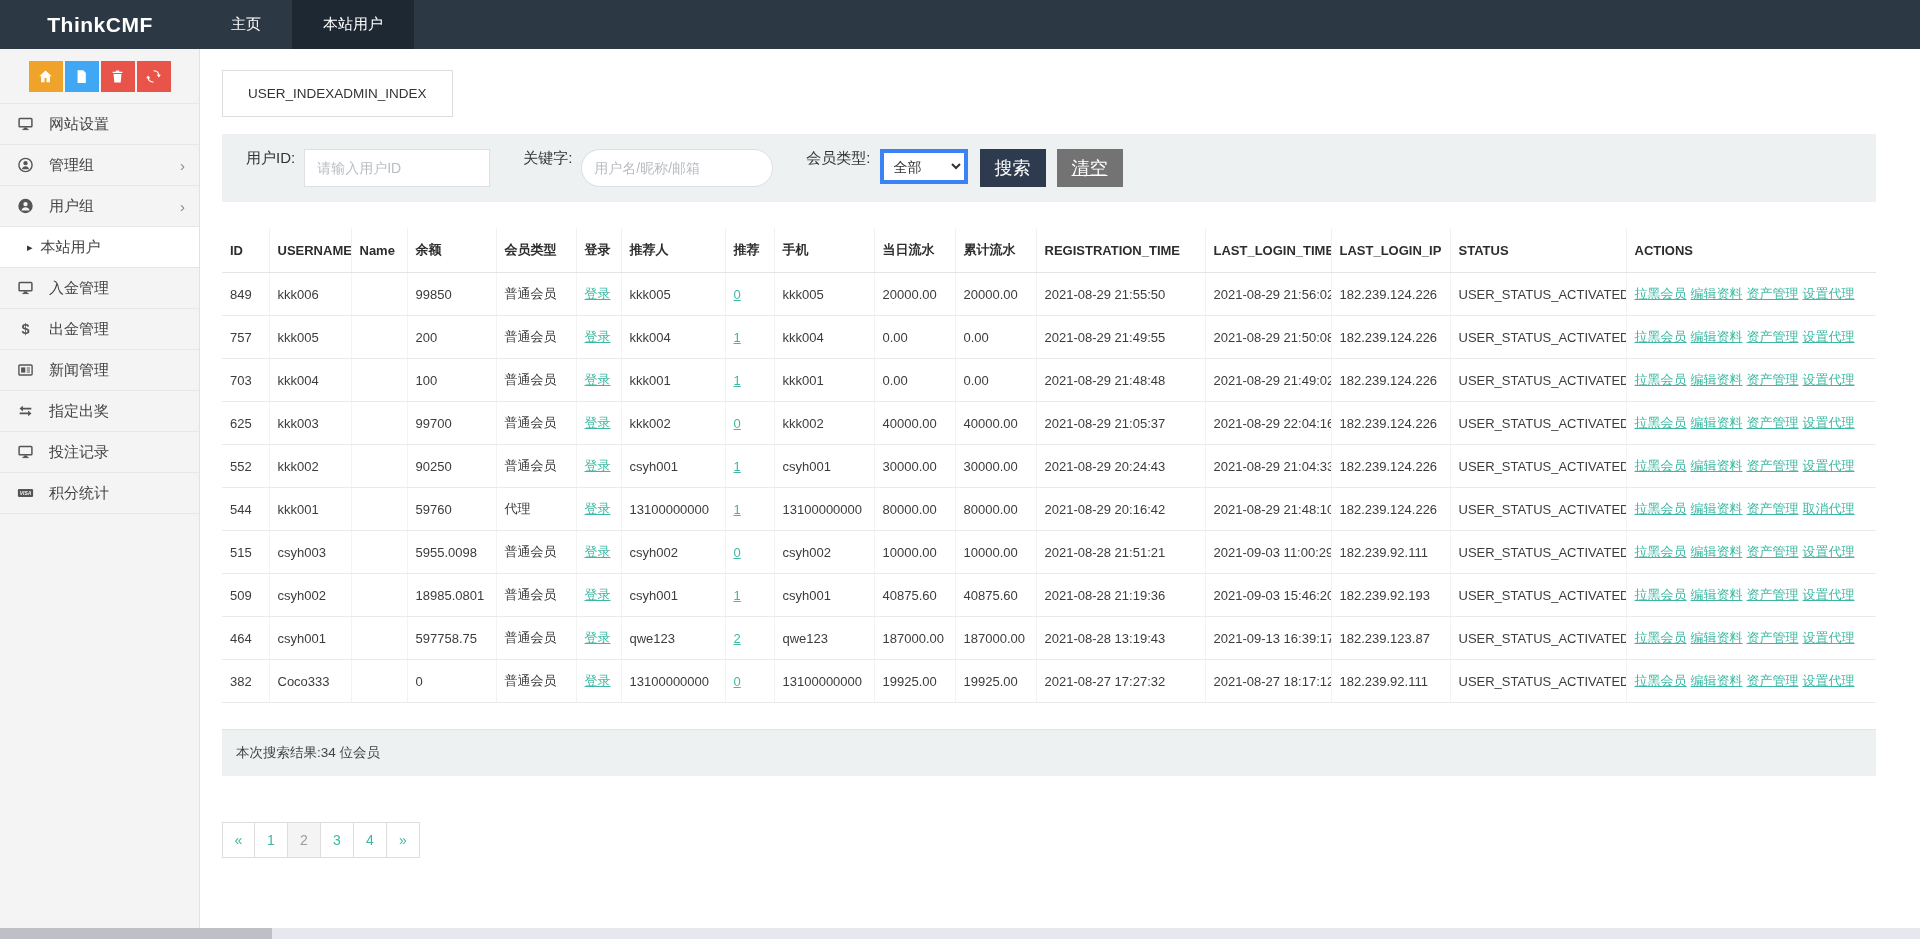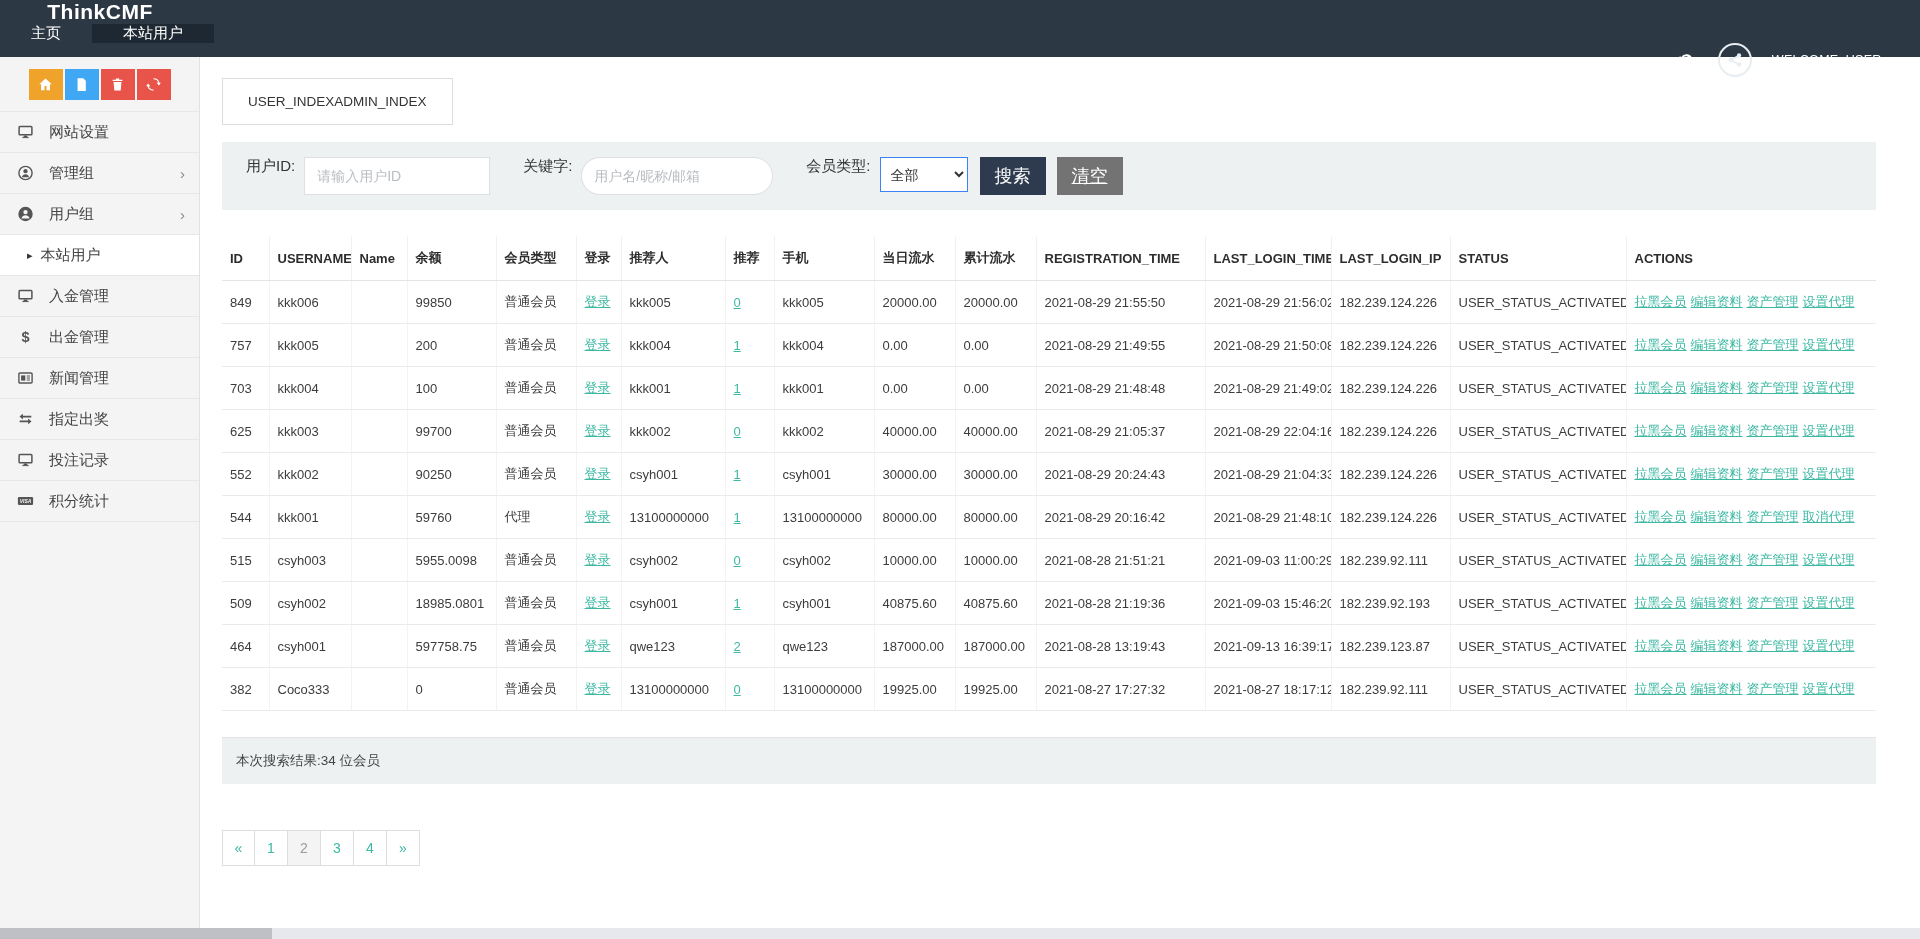--- a/index.html
+++ b/index.html
@@ -1,20 +1,20 @@
 <!DOCTYPE html>
 <html><head>
 <meta charset="utf-8">
 <style>
   * { box-sizing: border-box; margin: 0; padding: 0; }
   html,body { width:1920px; height:939px; overflow:hidden; }
   body { font-family:"Liberation Sans","DejaVu Sans",sans-serif; background:#fff; color:#333; font-size:14px; }
 
   
-  .navbar { height:57px; background:#2c3844; display:flex; align-items:stretch; color:#fff;flex-direction:column; }
+  .navbar { height:49px; background:#2c3844; display:flex; align-items:stretch; color:#fff; }
   .brand { width:200px; display:flex; align-items:center; justify-content:center;
            font-size:21px; font-weight:bold; letter-spacing:.5px; cursor:pointer; }
   .nav-tabs { display:flex; align-items:stretch; }
   .nav-tab { display:flex; align-items:center; padding:0 31px; font-size:15px; cursor:pointer; }
   .nav-tab.active { background:#1e2833; }
   .nav-right { margin-left:auto; display:flex; align-items:center; gap:20px; padding-right:26px; }
   .nav-iconbtn { width:22px; height:22px; display:flex; align-items:center; justify-content:center; cursor:pointer; }
   .avatar { width:34px; height:34px; border-radius:50%; border:2px solid #e8edf1; display:flex;
             align-items:center; justify-content:center; cursor:pointer; }
   .user-menu { display:flex; align-items:center; gap:7px; font-size:12.5px; letter-spacing:.3px; cursor:pointer; }
@@ -39,21 +39,21 @@
               font-size:13.5px; color:#333; cursor:pointer; }
   .panel { margin-top:17px; }
 
   .filter-bar { background:#edf1f2; padding:15px 24px; display:flex; align-items:flex-start; }
   .f-label { font-size:15px; color:#333; margin-right:9px; white-space:nowrap; }
   .f-input { height:38px; border:1px solid #dcdfe3; background:#fff; padding:0 12px; font-size:14px;
              color:#14532d; outline:none; font-family:inherit; }
   .f-input::placeholder { color:#b9bdc2; }
   #user-id-input { width:186px; margin-right:33px; }
   #keyword-input { width:192px; margin-right:33px;border-radius:19px; }
-  .f-select { height:35px; width:88px; border:1px solid #3b82f6; background:#fff; font-size:14px;
+  .f-select { height:35px; width:88px; border:4px solid #3b82f6; background:#fff; font-size:14px;
               color:#333; padding:0 6px; margin-right:12px; font-family:inherit; outline:none; }
   .btn { height:38px; padding:0 15px; border:none; font-size:18px; color:#fff; cursor:pointer; font-family:inherit; }
   .btn-search { background:#2e3b4e; margin-right:11px; }
   .btn-clear { background:#737373;text-decoration:underline; }
 
   
   .user-table { width:100%; border-collapse:collapse; table-layout:fixed; margin-top:26px; }
   .user-table th { text-align:left; font-size:13px; color:#2d2d2d; font-weight:bold; padding:13px 8px;
                    border-bottom:1px solid #e4e4e4; border-right:1px solid #f1f1f1; white-space:nowrap; overflow:hidden; }
   .user-table th:last-child { border-right:none; }
@@ -81,43 +81,20 @@
 </style>
 </head>
 <body>
 
 <div class="navbar">
   <div class="brand">ThinkCMF</div>
   <div class="nav-tabs" id="nav-tabs">
       <div class="nav-tab">主页</div>
       <div class="nav-tab active">本站用户</div>
     </div>
-  <div class="nav-right">
-    <div class="nav-iconbtn">
-      <span id="refresh-icon-slot" style="color: rgb(255, 255, 255);">
-          <svg width="17" height="17" viewBox="0 0 16 16" xmlns="http://www.w3.org/2000/svg">
-            <path d="M13.6 6.6A5.8 5.8 0 0 0 3 4.9L1.6 3.5v4.2h4.2L4.2 6.1a4.2 4.2 0 0 1 7.7 1.5zM2.4 9.4a5.8 5.8 0 0 0 10.6 1.7l1.4 1.4V8.3h-4.2l1.6 1.6a4.2 4.2 0 0 1-7.7-1.5z" fill="currentColor"></path>
-          </svg>
-        </span>
-    </div>
-    <div class="avatar">
-      <span id="avatar-icon-slot" style="color: rgb(232, 237, 241);">
-          <svg width="18" height="18" viewBox="0 0 16 16" xmlns="http://www.w3.org/2000/svg">
-            <circle cx="11.6" cy="4" r="1.9" fill="currentColor"></circle>
-            <circle cx="11.6" cy="12" r="1.9" fill="currentColor"></circle>
-            <circle cx="4.2" cy="8" r="1.9" fill="currentColor"></circle>
-            <path d="M4.2 8l7.4-4M4.2 8l7.4 4" stroke="currentColor" stroke-width="1.3"></path>
-          </svg>
-        </span>
-    </div>
-    <div class="user-menu">
-      <span>WELCOME_USER</span>
-      <span class="user-caret">▾</span>
-    </div>
-  </div>
 </div>
 
 <div class="layout">
   <div class="sidebar">
     <div class="quick-actions" id="quick-actions">
         <div class="qbtn" style="background: rgb(240, 163, 42);">
           <span>
             <svg width="15" height="15" viewBox="0 0 16 16" xmlns="http://www.w3.org/2000/svg">
               <path d="M8 1.6 1.3 7.6h2v6.4h3.6V9.6h2.2V14h3.6V7.6h2z" fill="currentColor"></path>
             </svg>

